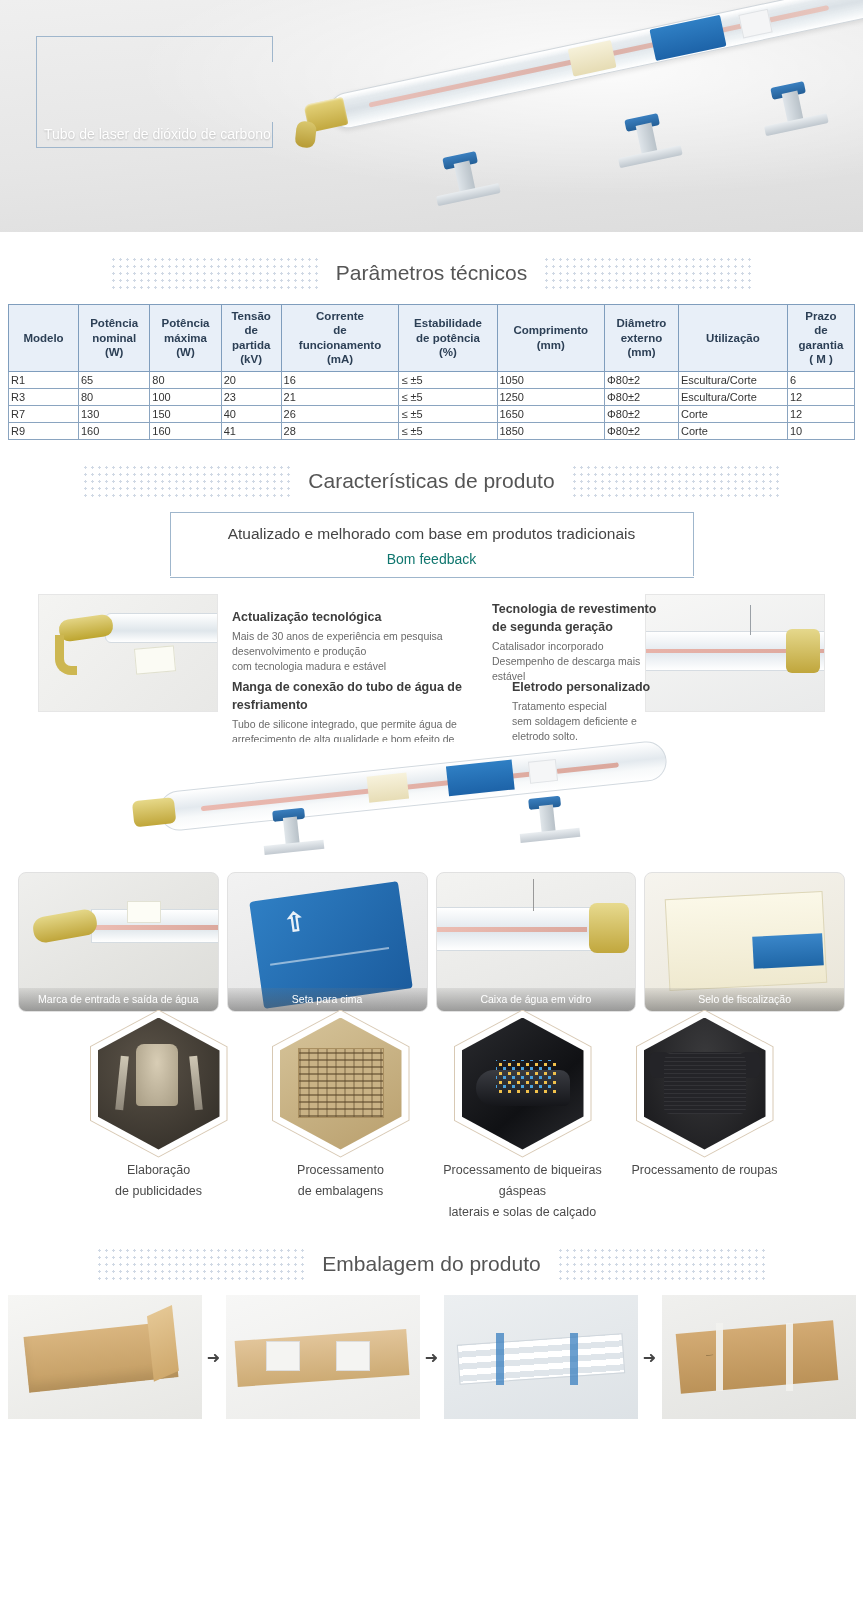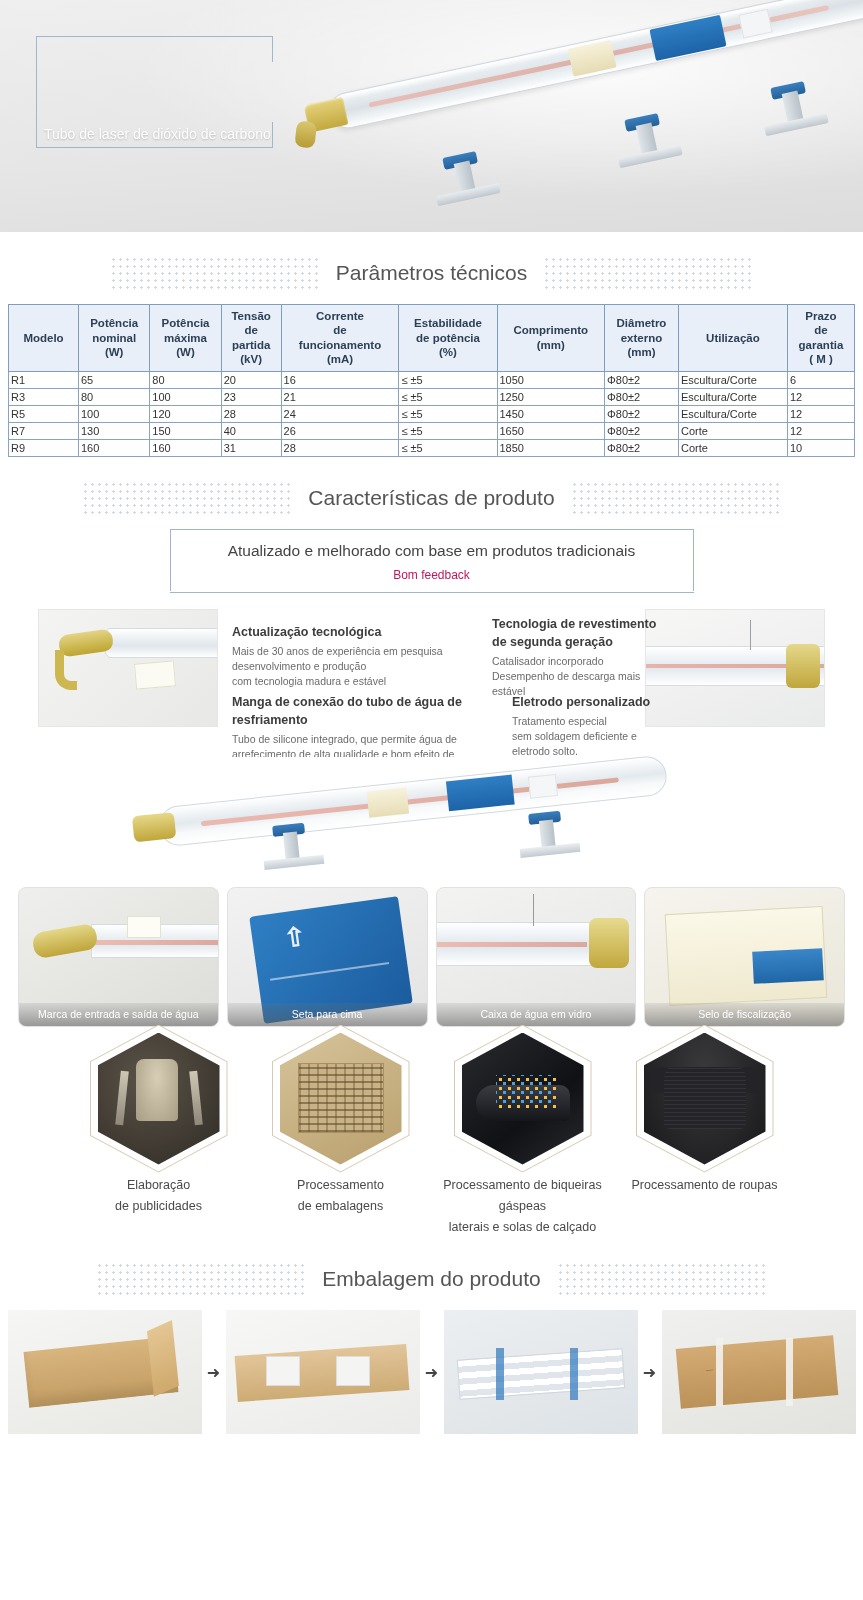--- a/index.html
+++ b/index.html
@@ -186,21 +186,21 @@
     padding:12px 0 10px;
     text-align:center;
   }
   .callout:before, .callout:after {
     content:""; position:absolute; top:-1px; width:1px; height:100%;
     background:#9fb6cc;
   }
   .callout:before { left:0; }
   .callout:after { right:0; }
   .callout-l1 { font-size:15.5px; color:#444; }
-  .callout-l2 { font-size:12px; color:#be185d; margin-top:8px; }
+  .callout-l2 { font-size:14px; color:#0f766e; margin-top:8px; }
 
   
   .features {
     position:relative;
     width:847px; margin:6px auto 0;
     height:140px;
   }
   .fimg {
     position:absolute;
     width:180px; height:118px;
@@ -581,48 +581,36 @@
           <td>100</td>
           <td>23</td>
           <td>21</td>
           <td>≤ ±5</td>
           <td>1250</td>
           <td>Φ80±2</td>
           <td>Escultura/Corte</td>
           <td>12</td>
         </tr>
         <tr>
-          <td>R5</td>
-          <td>100</td>
-          <td>120</td>
-          <td>28</td>
-          <td>24</td>
-          <td>≤ ±5</td>
-          <td>1450</td>
-          <td>Φ80±2</td>
-          <td>Escultura/Corte</td>
-          <td>12</td>
-        </tr>
-        <tr>
           <td>R7</td>
           <td>130</td>
           <td>150</td>
           <td>40</td>
           <td>26</td>
           <td>≤ ±5</td>
           <td>1650</td>
           <td>Φ80±2</td>
           <td>Corte</td>
           <td>12</td>
         </tr>
         <tr>
           <td>R9</td>
           <td>160</td>
           <td>160</td>
-          <td>31</td>
+          <td>41</td>
           <td>28</td>
           <td>≤ ±5</td>
           <td>1850</td>
           <td>Φ80±2</td>
           <td>Corte</td>
           <td>10</td>
         </tr>
       </tbody>
     </table>
   </div>

